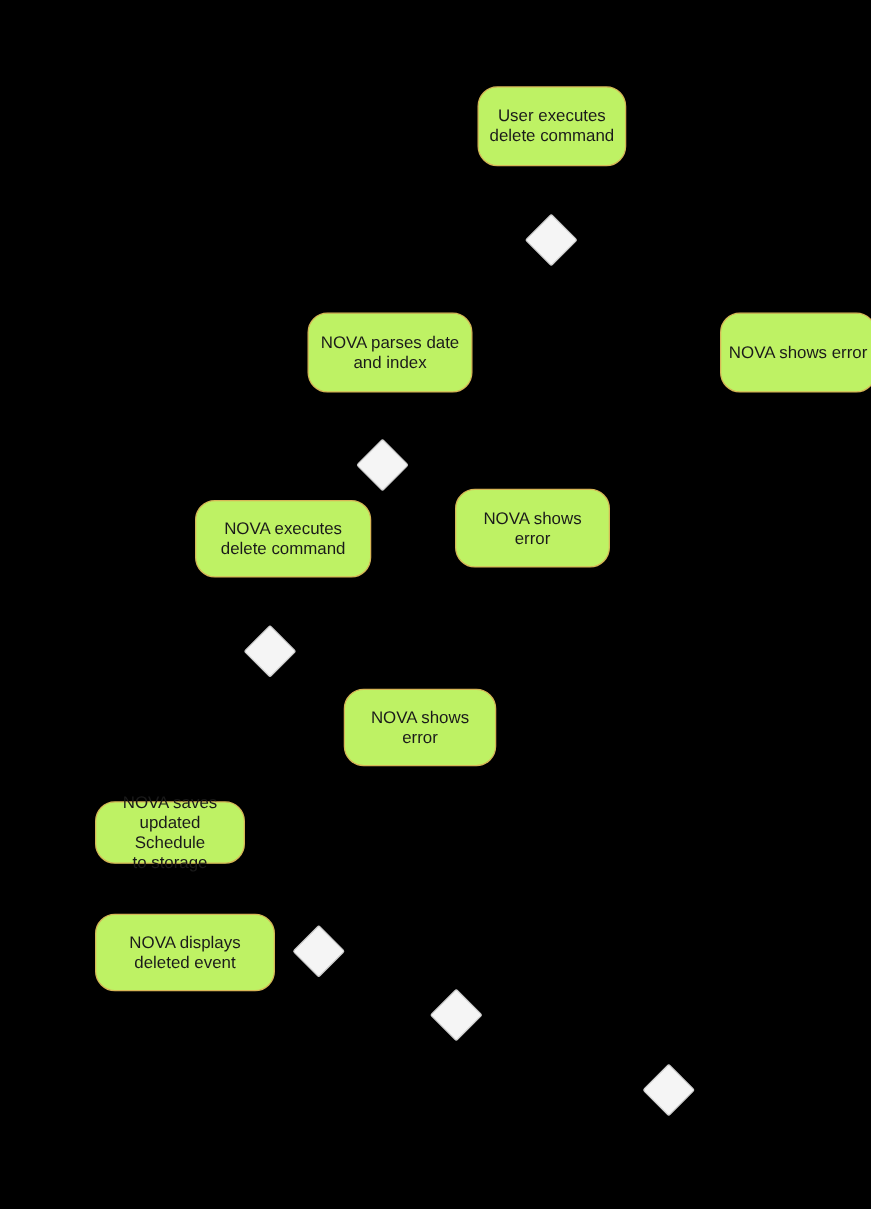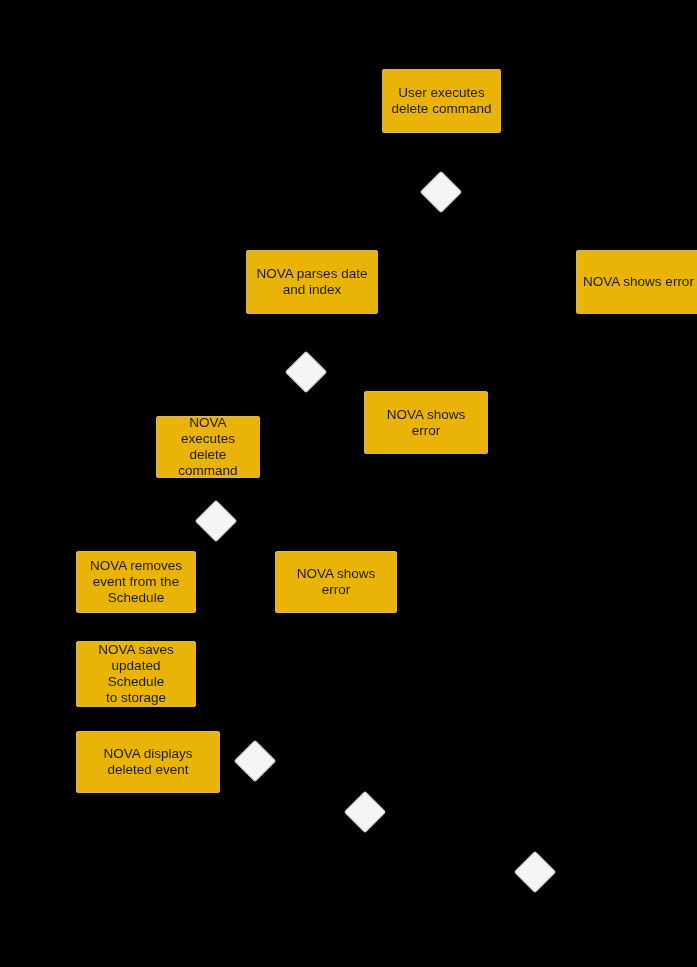--- a/index.html
+++ b/index.html
@@ -12,23 +12,23 @@
     position: relative;
     width: 697px;
     height: 967px;
     background: #000000;
     overflow: hidden;
     font-family: "Liberation Sans", sans-serif;
   }
   .node {
     position: absolute;
     box-sizing: border-box;
-    background: #eab308;
+    background: #bef264;
     border: 1px solid #d6b656;
-    border-radius: 2px;
+    border-radius: 16px;
     display: flex;
     align-items: center;
     justify-content: center;
     text-align: center;
     color: #1a1a1a;
     font-family: "Liberation Sans", sans-serif;
     font-size: 13.5px;
     line-height: 16px;
     padding: 18px 6px;
     white-space: pre-line;
@@ -59,40 +59,35 @@
 
   <div class="node" style="left:246px; top:250px; width:132px; height:64px;">
     <span class="node-label">NOVA parses date
 and index</span>
   </div>
 
   <div class="node" style="left:576px; top:250px; width:125px; height:64px;">
     <span class="node-label">NOVA shows error</span>
   </div>
 
-  <div class="node" style="left:156px; top:400px; width:104px; height:62px;margin-top:16px;">
+  <div class="node" style="left:156px; top:400px; width:141px; height:62px;">
     <span class="node-label">NOVA executes
 delete command</span>
   </div>
 
   <div class="node" style="left:364px; top:391px; width:124px; height:63px;">
     <span class="node-label">NOVA shows error</span>
   </div>
 
-  <div class="node" style="left:76px; top:551px; width:120px; height:62px;">
-    <span class="node-label">NOVA removes
-event from the
-Schedule</span>
-  </div>
 
   <div class="node" style="left:275px; top:551px; width:122px; height:62px;">
     <span class="node-label">NOVA shows error</span>
   </div>
 
-  <div class="node" style="left:76px; top:641px; width:120px; height:66px;">
+  <div class="node" style="left:76px; top:641px; width:120px; height:50px;">
     <span class="node-label">NOVA saves
 updated Schedule
 to storage</span>
   </div>
 
   <div class="node" style="left:76px; top:731px; width:144px; height:62px;">
     <span class="node-label">NOVA displays
 deleted event</span>
   </div>
 

